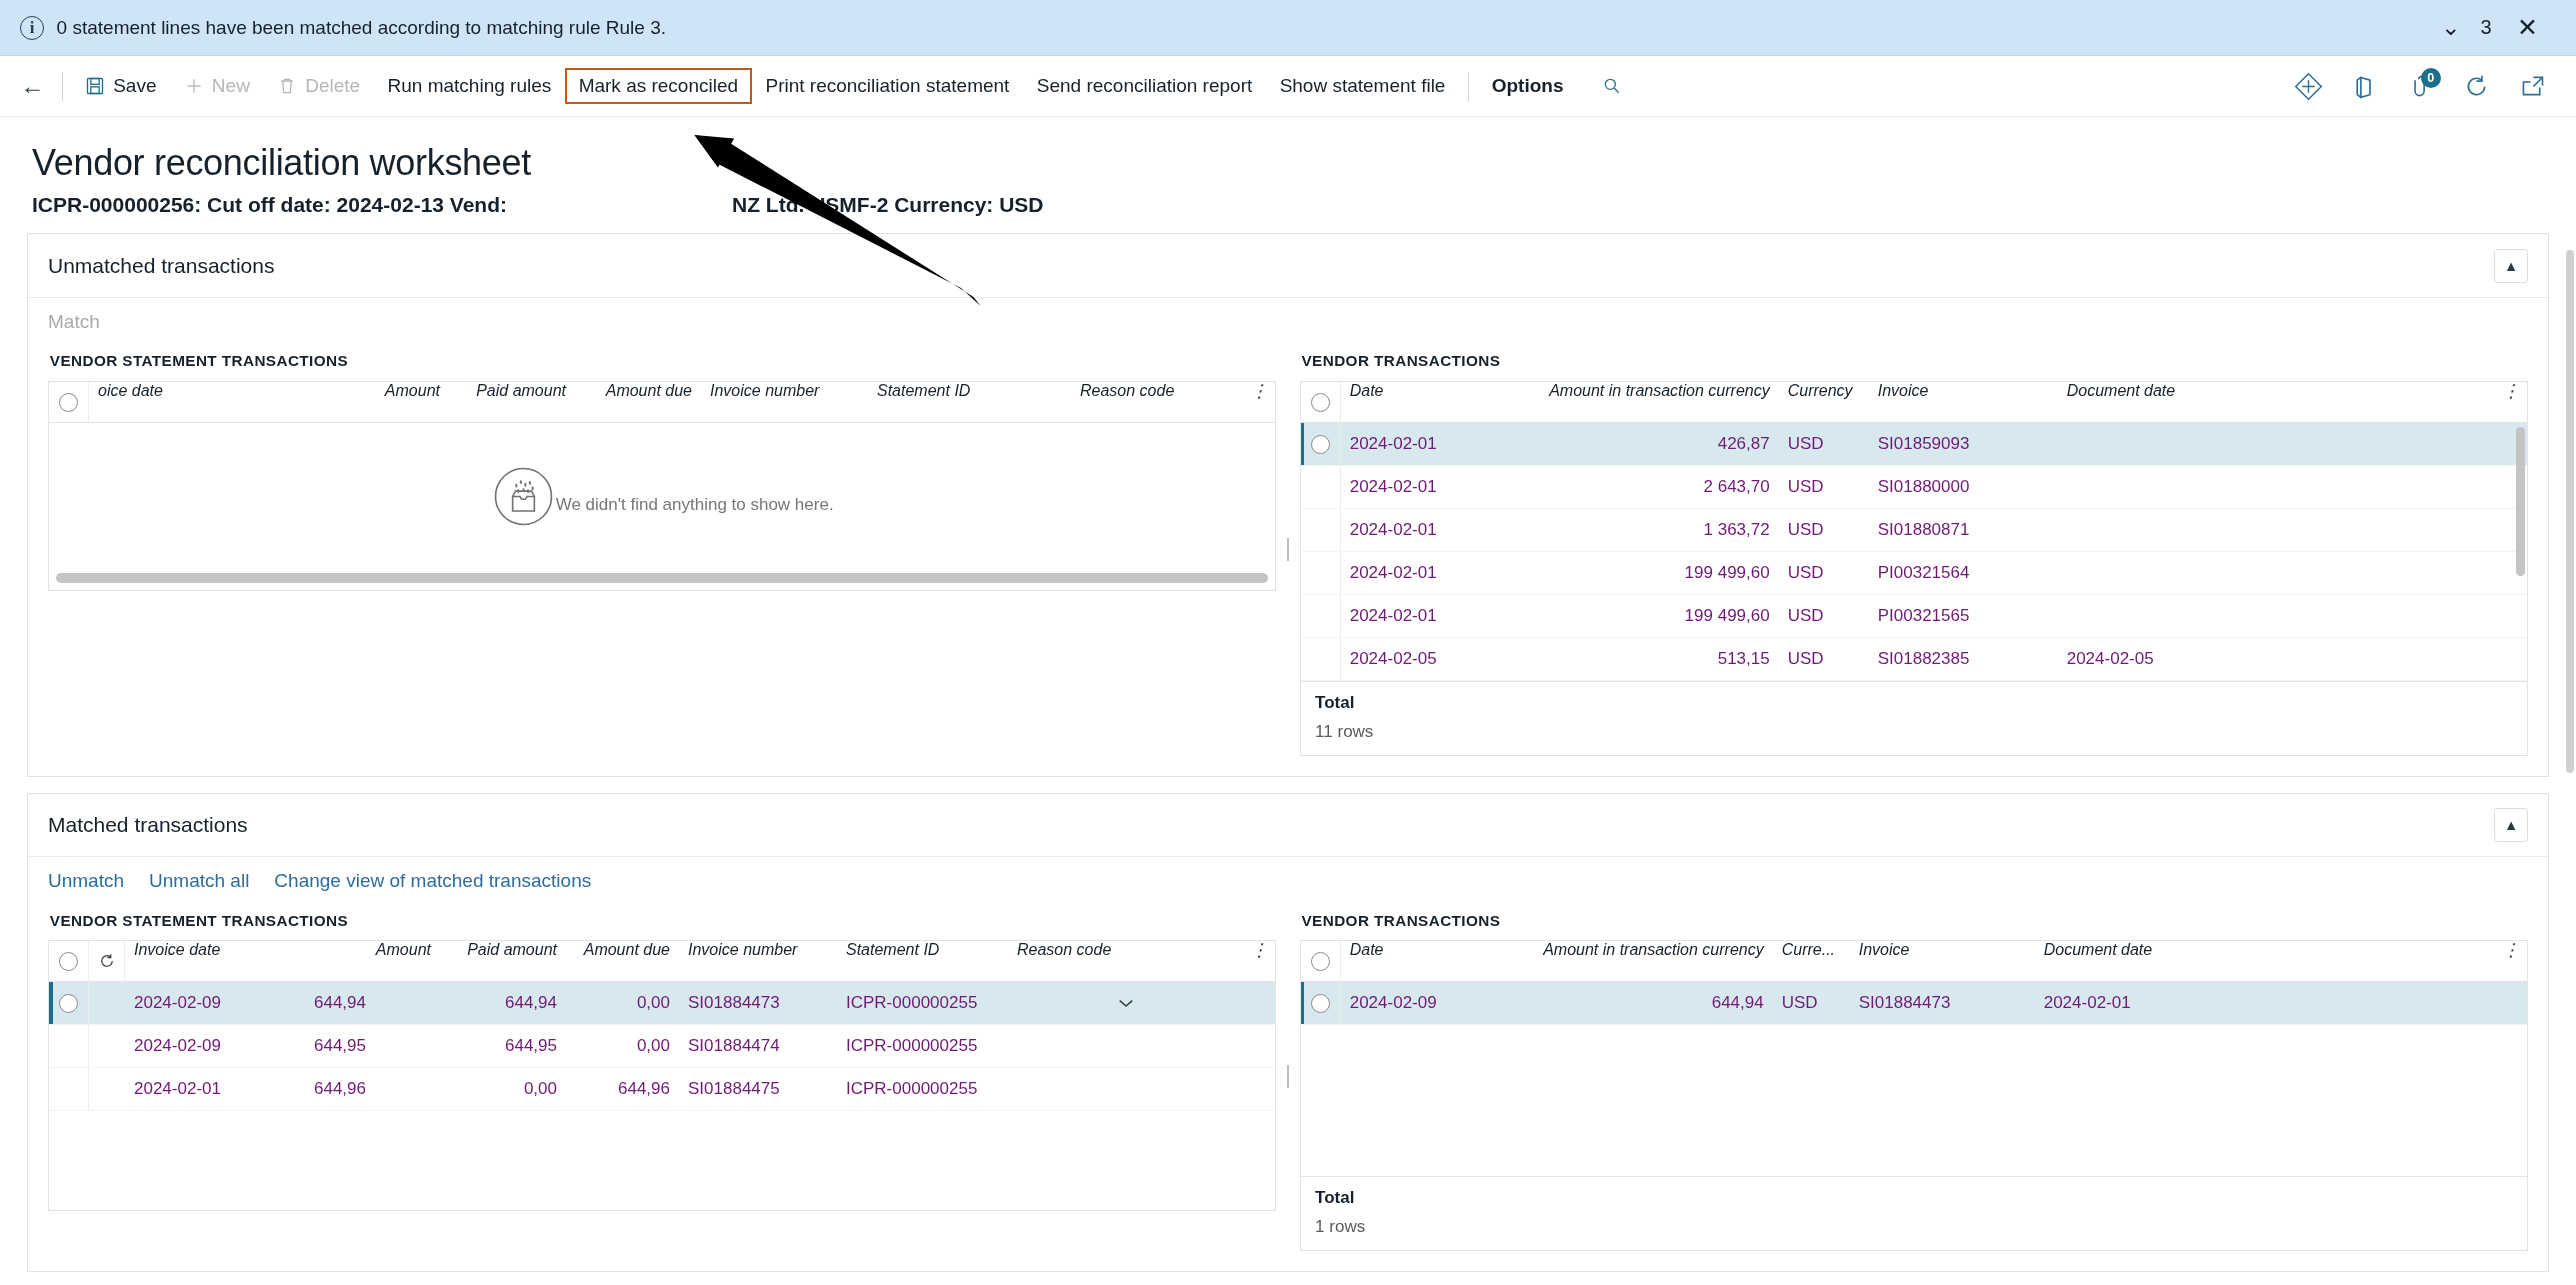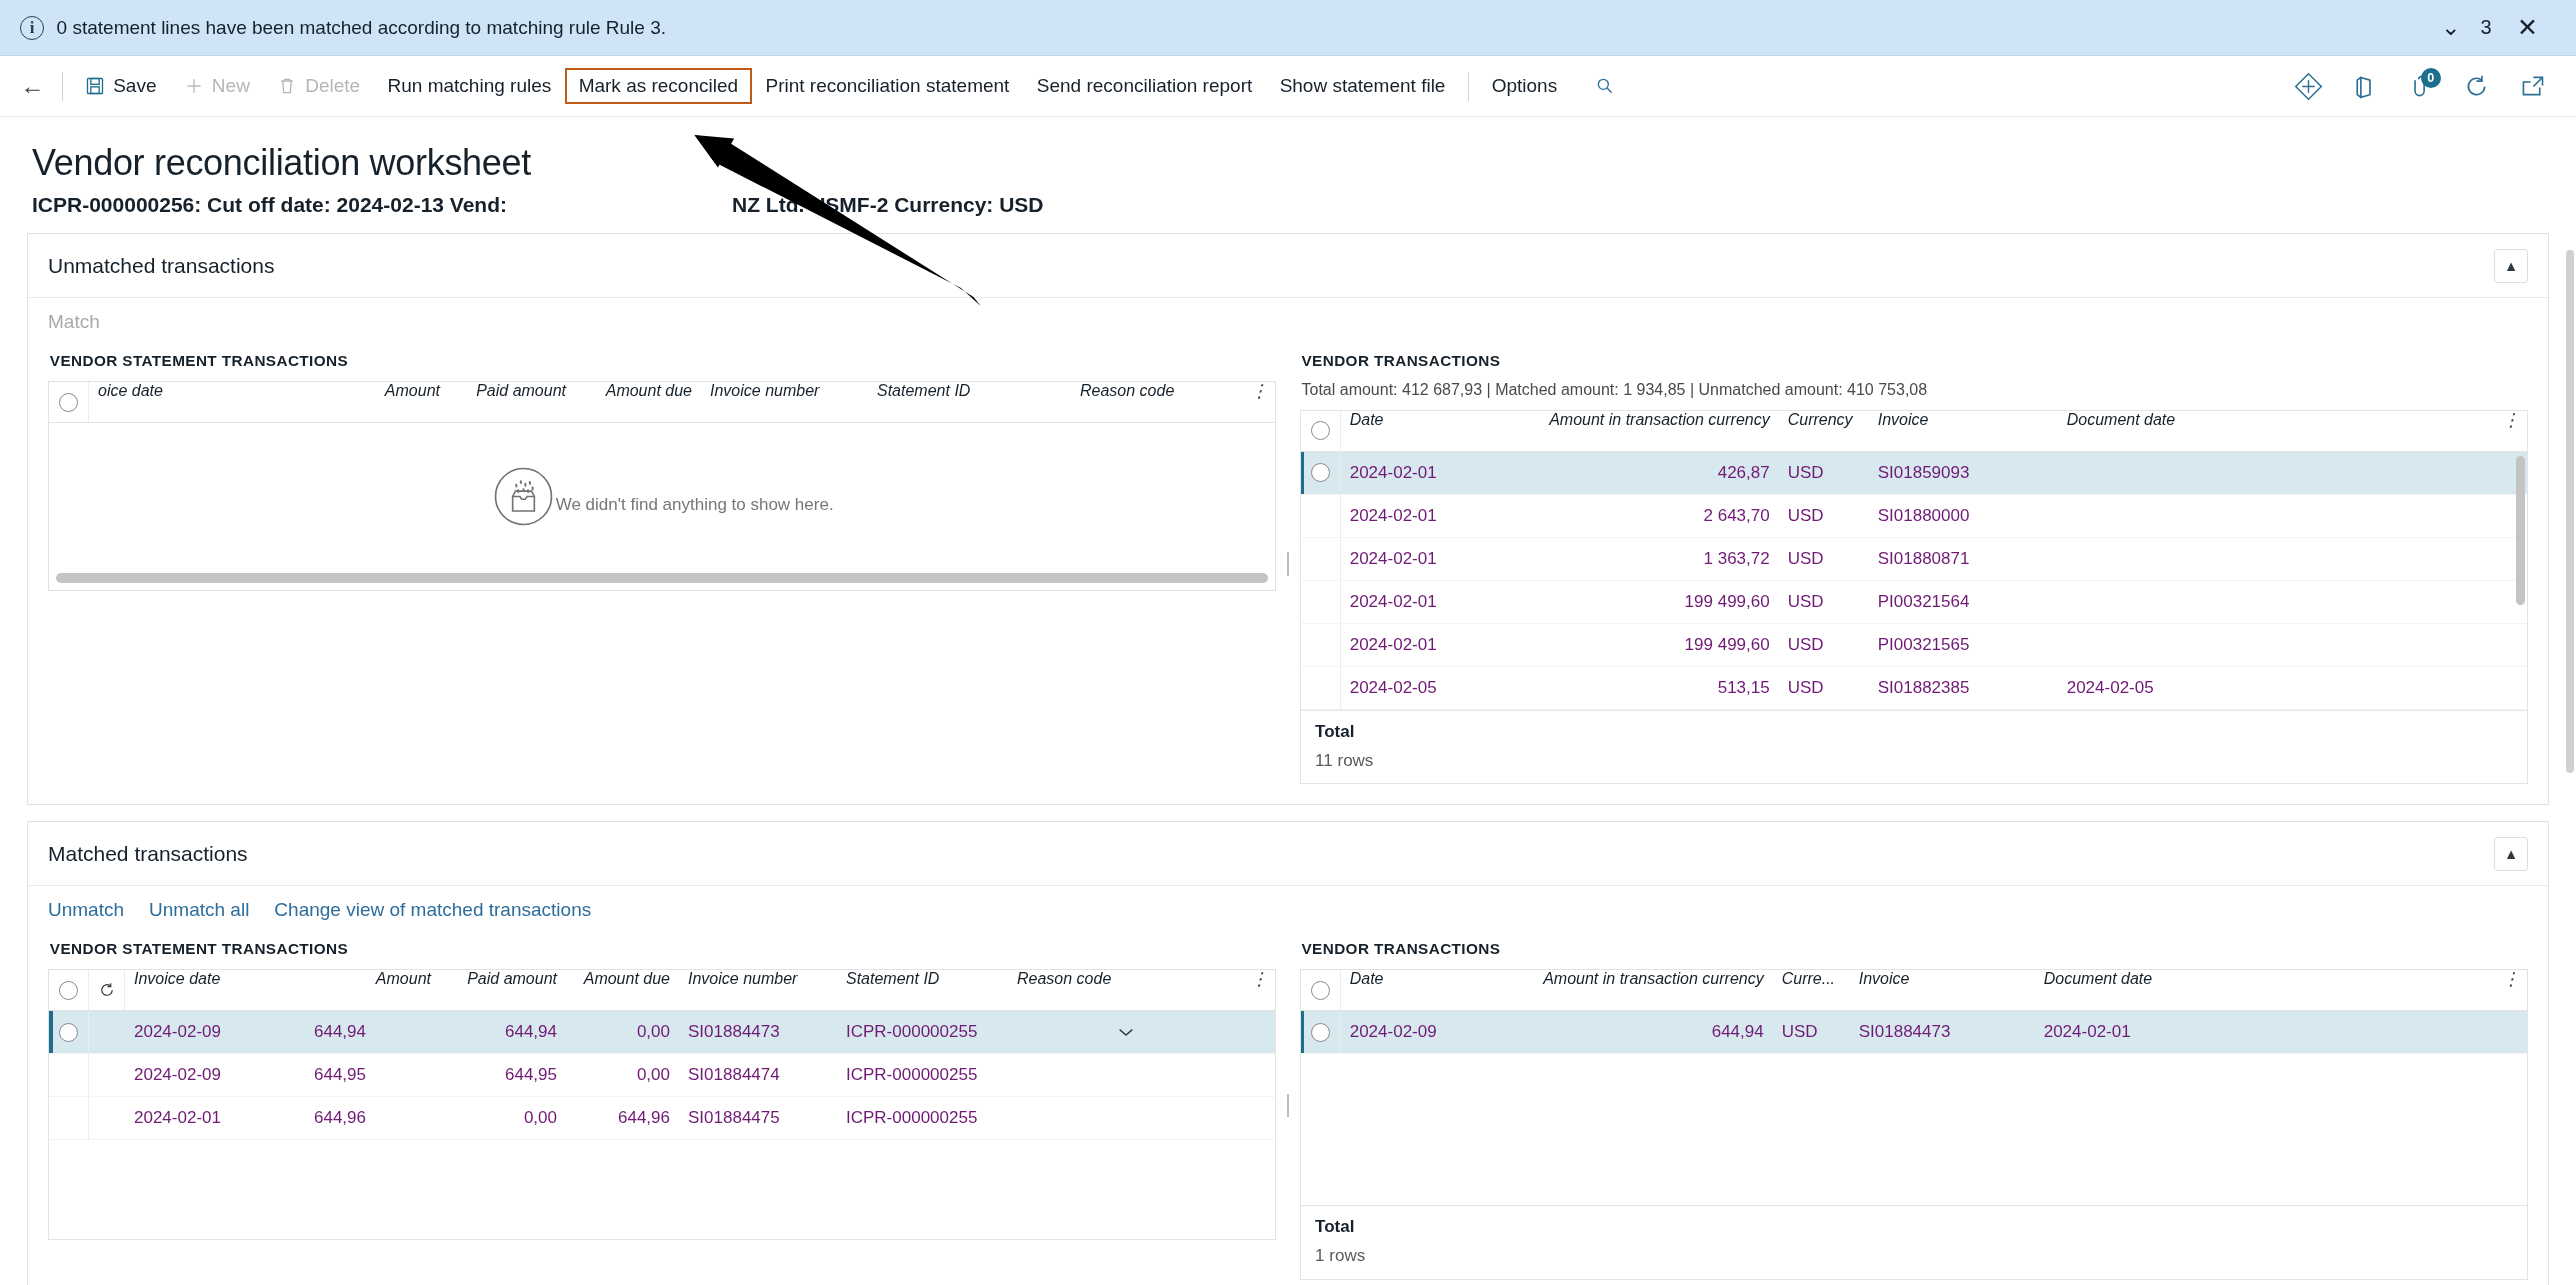--- a/index.html
+++ b/index.html
@@ -62,21 +62,21 @@
     cursor: pointer;
     white-space: nowrap;
     border: 2.7px solid transparent;
     line-height: 1.1;
   }
   .cmd-item.disabled { color: #b6b6b6; cursor: default; }
   .cmd-item.highlighted {
     border: 2.7px solid #c05a14;
     padding: 5.4px 11.7px;
   }
-  .cmd-item.bold { font-weight: normal; }
+  .cmd-item.bold { font-weight: bold; }
   .cmd-icon { width: 20px; height: 20px; display: block; }
   .cmd-spacer { flex: 1; }
   .cmd-right { display: flex; align-items: center; gap: 27px; padding-right: 12.6px; }
   .cmd-right-icon { width: 29px; height: 29px; cursor: pointer; position: relative; }
   .badge-num {
     position: absolute; right: -5.4px; top: -3.6px;
     background: #1c6e8c; color: #fff;
     width: 20px; height: 20px; border-radius: 50%;
     font-size: 12.6px; display: flex; align-items: center; justify-content: center;
     font-weight: bold;
@@ -385,21 +385,20 @@
         </div>
       </div>
     </div>
 
     <div class="pane-divider">
         <div class="grip"></div>
       </div>
 
     <div class="pane">
       <div class="pane-label">VENDOR TRANSACTIONS</div>
-      <div class="pane-totals">Total amount: 412 687,93 | Matched amount: 1 934,85 | Unmatched amount: 410 753,08</div>
       <div class="grid">
         <div class="grid-head">
           <div class="sel-cell">
             <div class="sel-circle"></div>
           </div>
           <div class="hcell" style="width:149px">Date</div>
           <div class="hcell r" style="width:289px">Amount in transaction currency</div>
           <div class="hcell" style="width:90px">Currency</div>
           <div class="hcell" style="width:189px">Invoice</div>
           <div class="hcell" style="flex:1">Document date</div>

